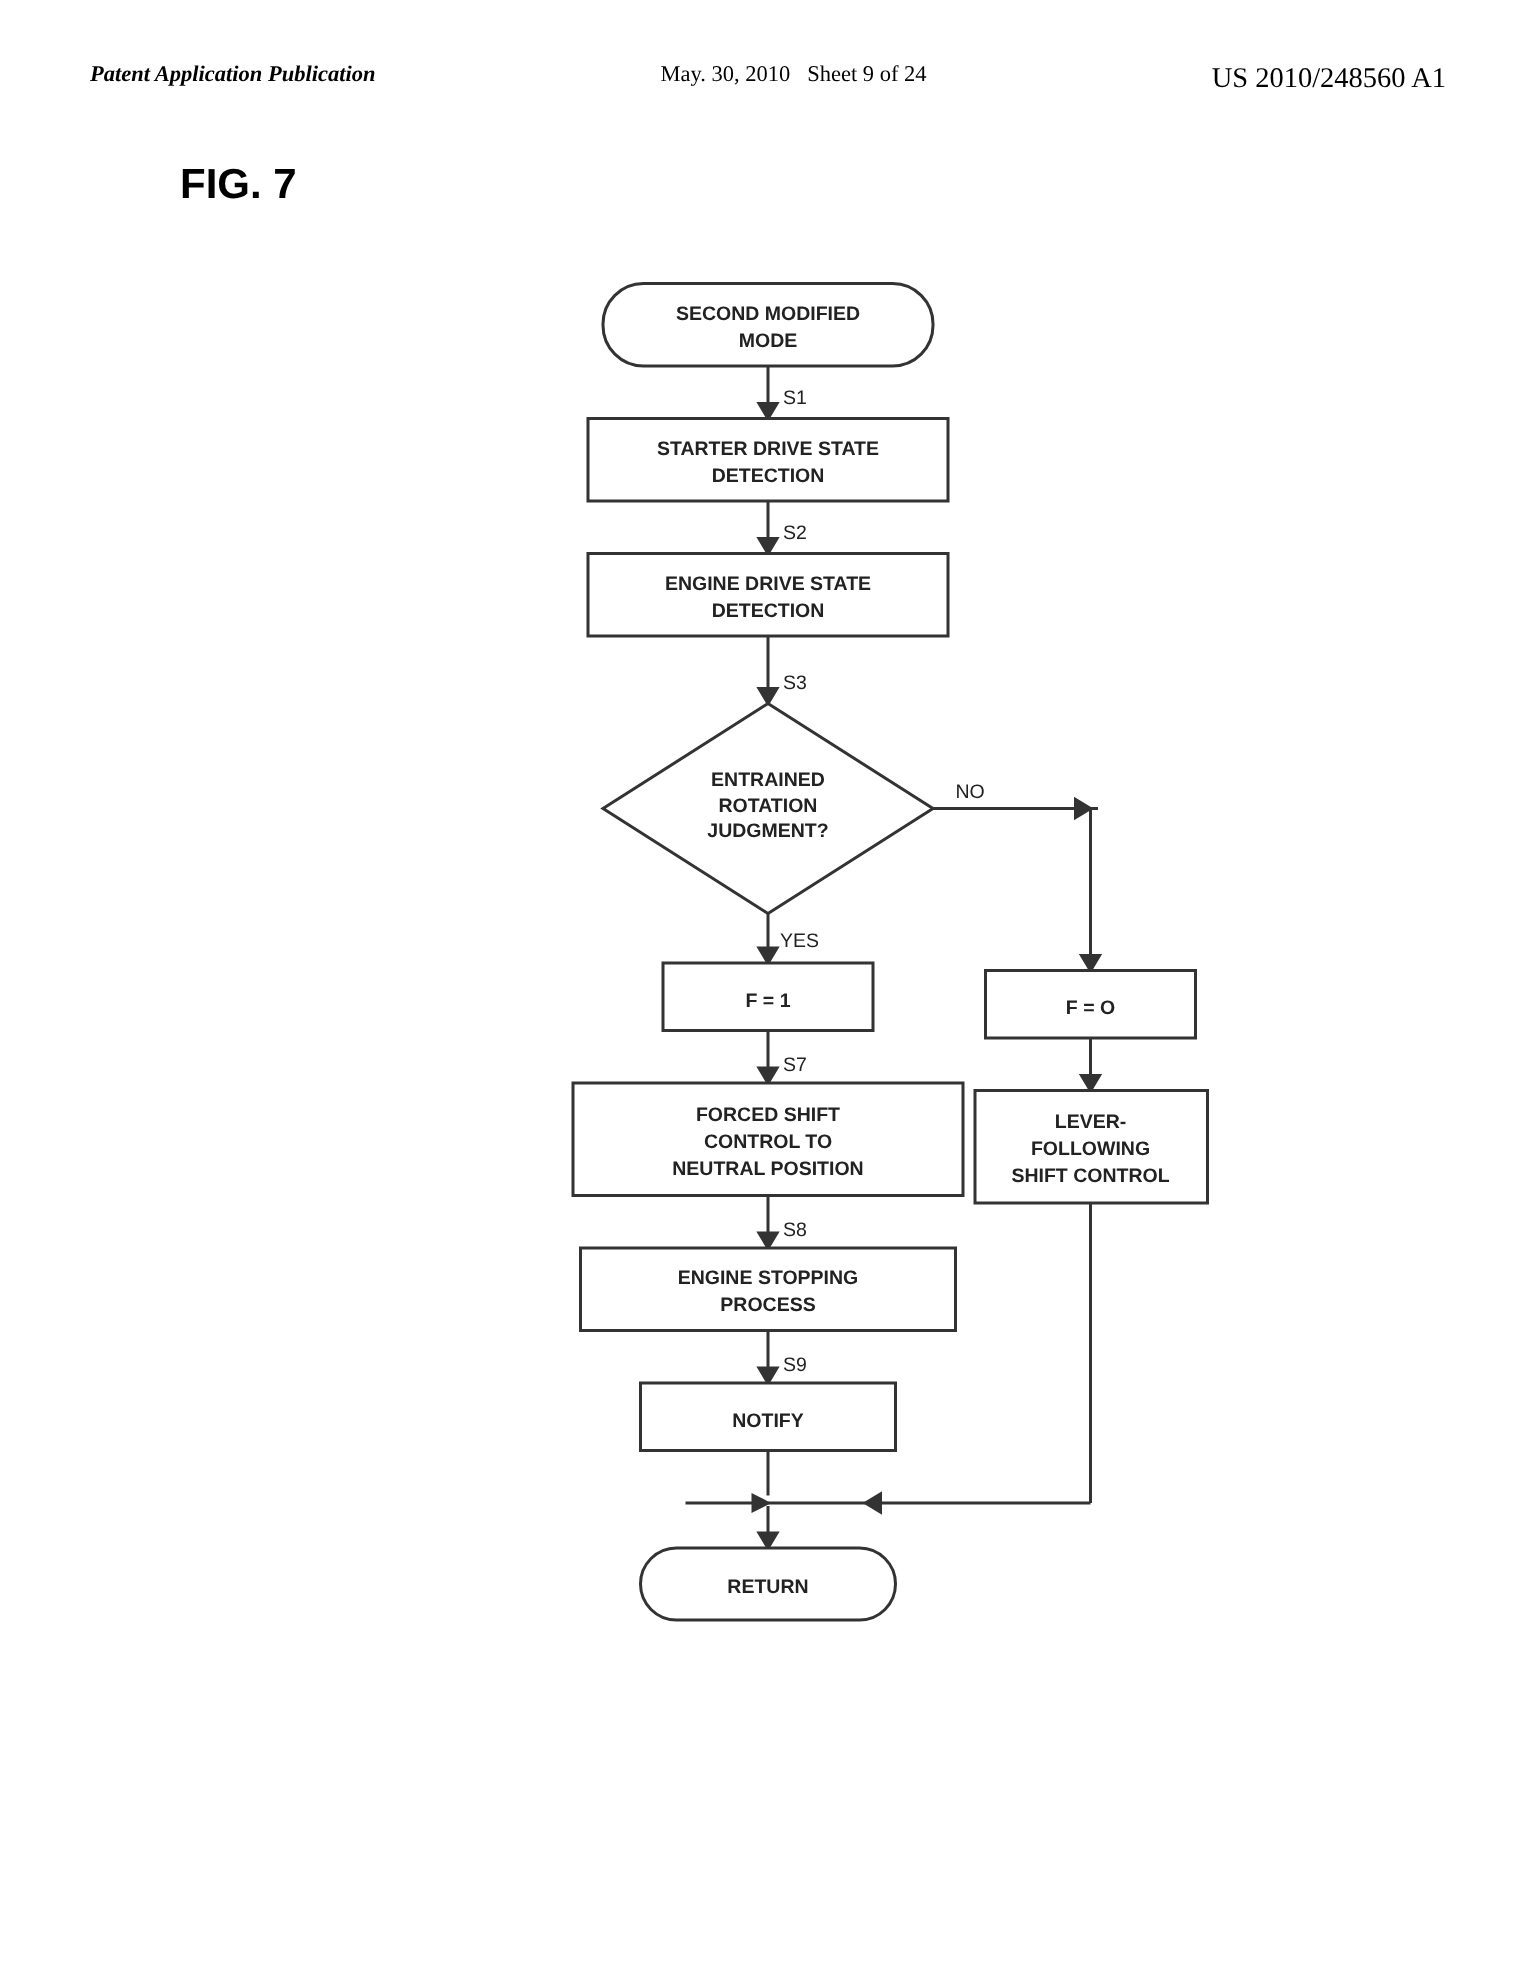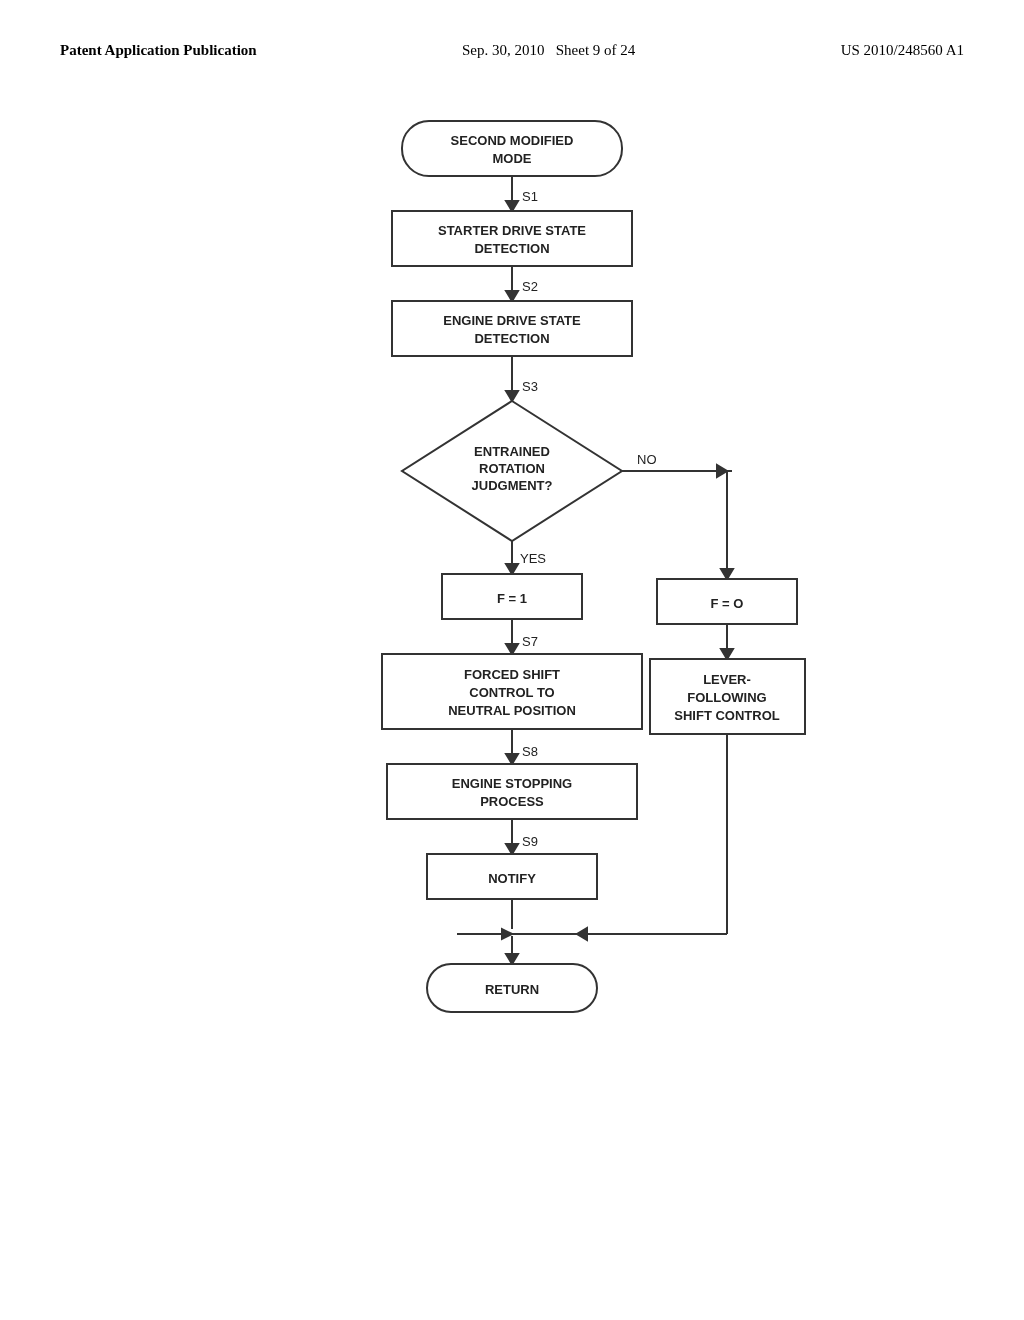--- a/index.html
+++ b/index.html
@@ -25,31 +25,32 @@
       justify-content: space-between;
       align-items: flex-start;
       border-bottom: none;
       margin-bottom: 40px;
       padding-bottom: 0;
     }
 
     .header-left {
       font-size: 15px;
       font-weight: bold;
+      font-style: italic;
       line-height: 1.4;
     }
 
     .header-center {
       font-size: 15px;
       text-align: center;
       line-height: 1.4;
     }
 
     .header-right {
-      font-size: 15px;
+      font-size: 19px;
       text-align: right;
       line-height: 1.4;
     }
 
     .fig-label {
       font-size: 28px;
       font-weight: bold;
       margin-left: 60px;
       margin-bottom: 30px;
       font-family: Arial, sans-serif;
@@ -64,28 +65,29 @@
 </head>
 <body>
 
 <div class="page">
 
   <div class="header">
     <div class="header-left">
       <span>Patent Application Publication</span>
     </div>
     <div class="header-center">
-      <span>Sep. 30, 2010</span>&nbsp;&nbsp;
+      <span>May. 30, 2010</span>&nbsp;&nbsp;
       <span>Sheet 9 of 24</span>
     </div>
     <div class="header-right">
       <span>US 2010/248560 A1</span>
     </div>
   </div>
 
+  <div class="fig-label">FIG. 7</div>
 
   <svg class="flowchart-svg" width="700" height="1050" viewBox="0 0 700 1050" xmlns="http://www.w3.org/2000/svg">
 
     <defs>
       <style>
         text { font-family: Arial, sans-serif; font-size: 13px; font-weight: bold; fill: #222; }
         text.label { font-size: 13px; font-weight: normal; fill: #222; }
         line, path, rect, polygon { stroke: #333; stroke-width: 2; fill: none; }
         polygon.filled { fill: #333; stroke: #333; }
       </style>

